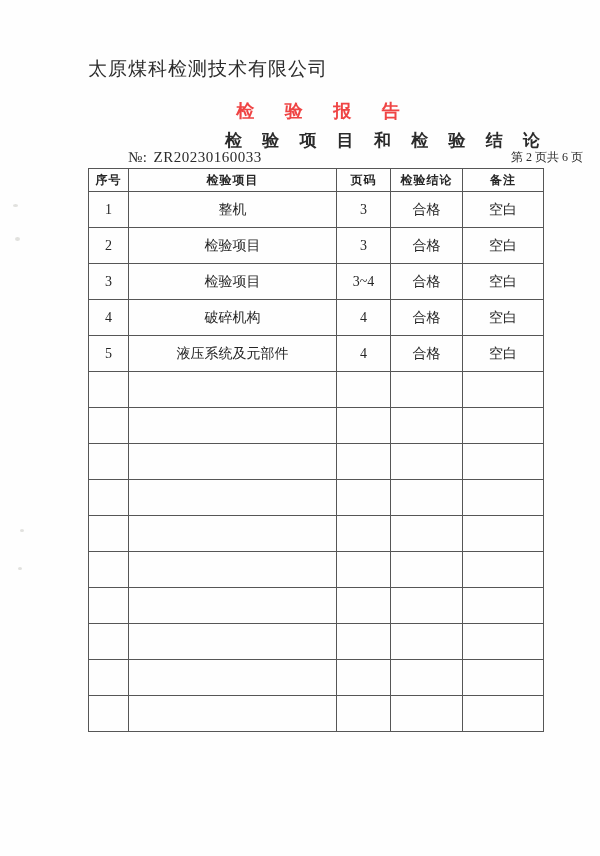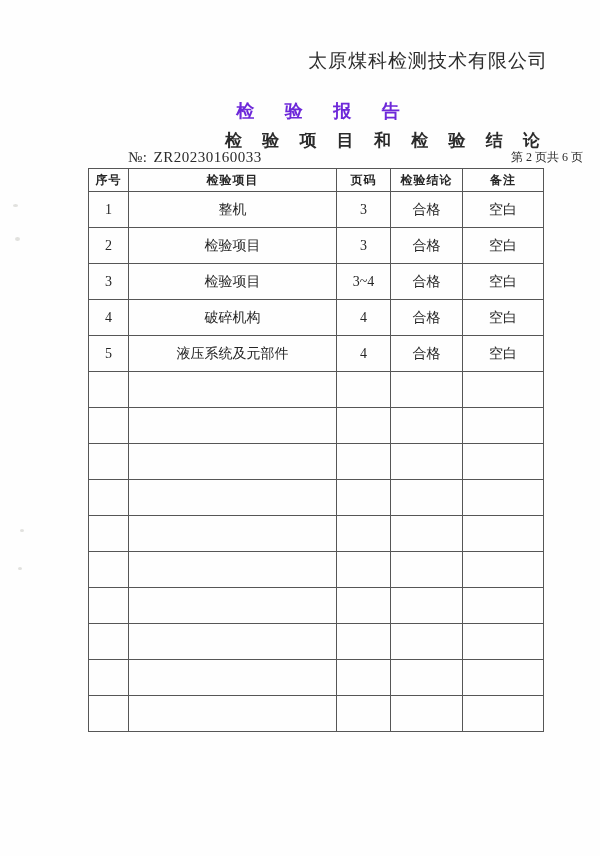--- a/index.html
+++ b/index.html
@@ -10,31 +10,31 @@
     color: #262626;
     overflow: hidden;
   }
   .page {
     position: relative;
     width: 600px; height: 856px;
     background: #fefefe;
   }
   
   .company-name {
-    position: absolute; left: 88px; top: 48px; width: 460px;
-    text-align: right;
+    position: absolute; left: 88px; top: 56px; width: 460px;
+    text-align: left;
     font-size: 19px; letter-spacing: 1px;
     color: #2b2b2b;
   }
   .report-title {
     position: absolute; left: 88px; top: 99px; width: 460px;
     text-align: center;
     font-size: 18px; font-weight: bold;
     letter-spacing: 13px; padding-left: 13px;
-    color: #6d28d9;
+    color: #ef4444;
   }
   .section-title {
     position: absolute; left: 88px; top: 129px; width: 460px;
     text-align: right;
     font-size: 17px; font-weight: bold;
     letter-spacing: 8px; padding-left: 8px;
     color: #2b2b2b;
   }
   
   .meta-row {

